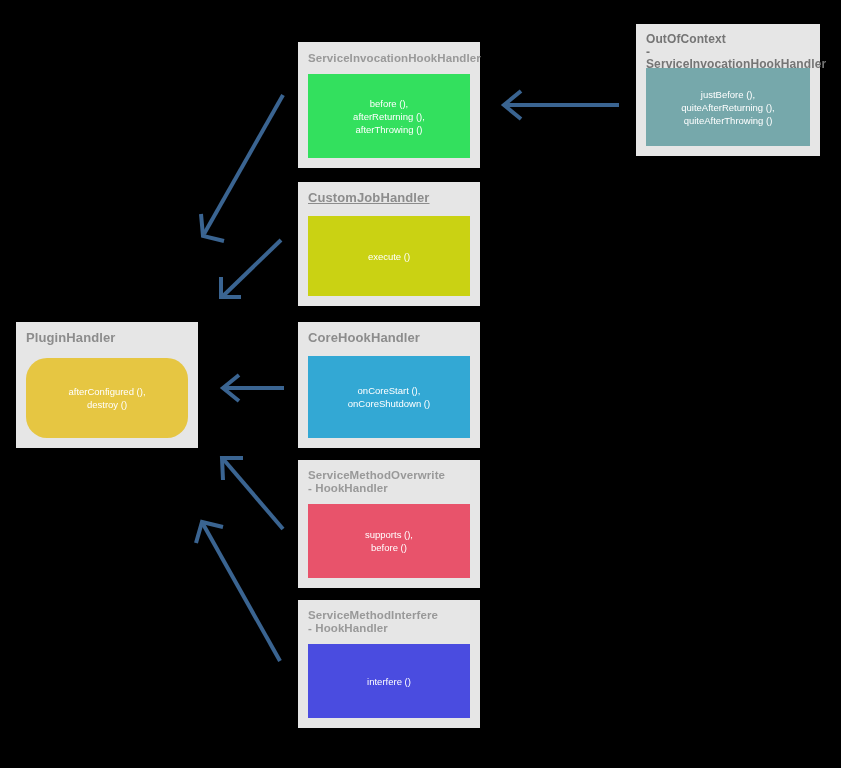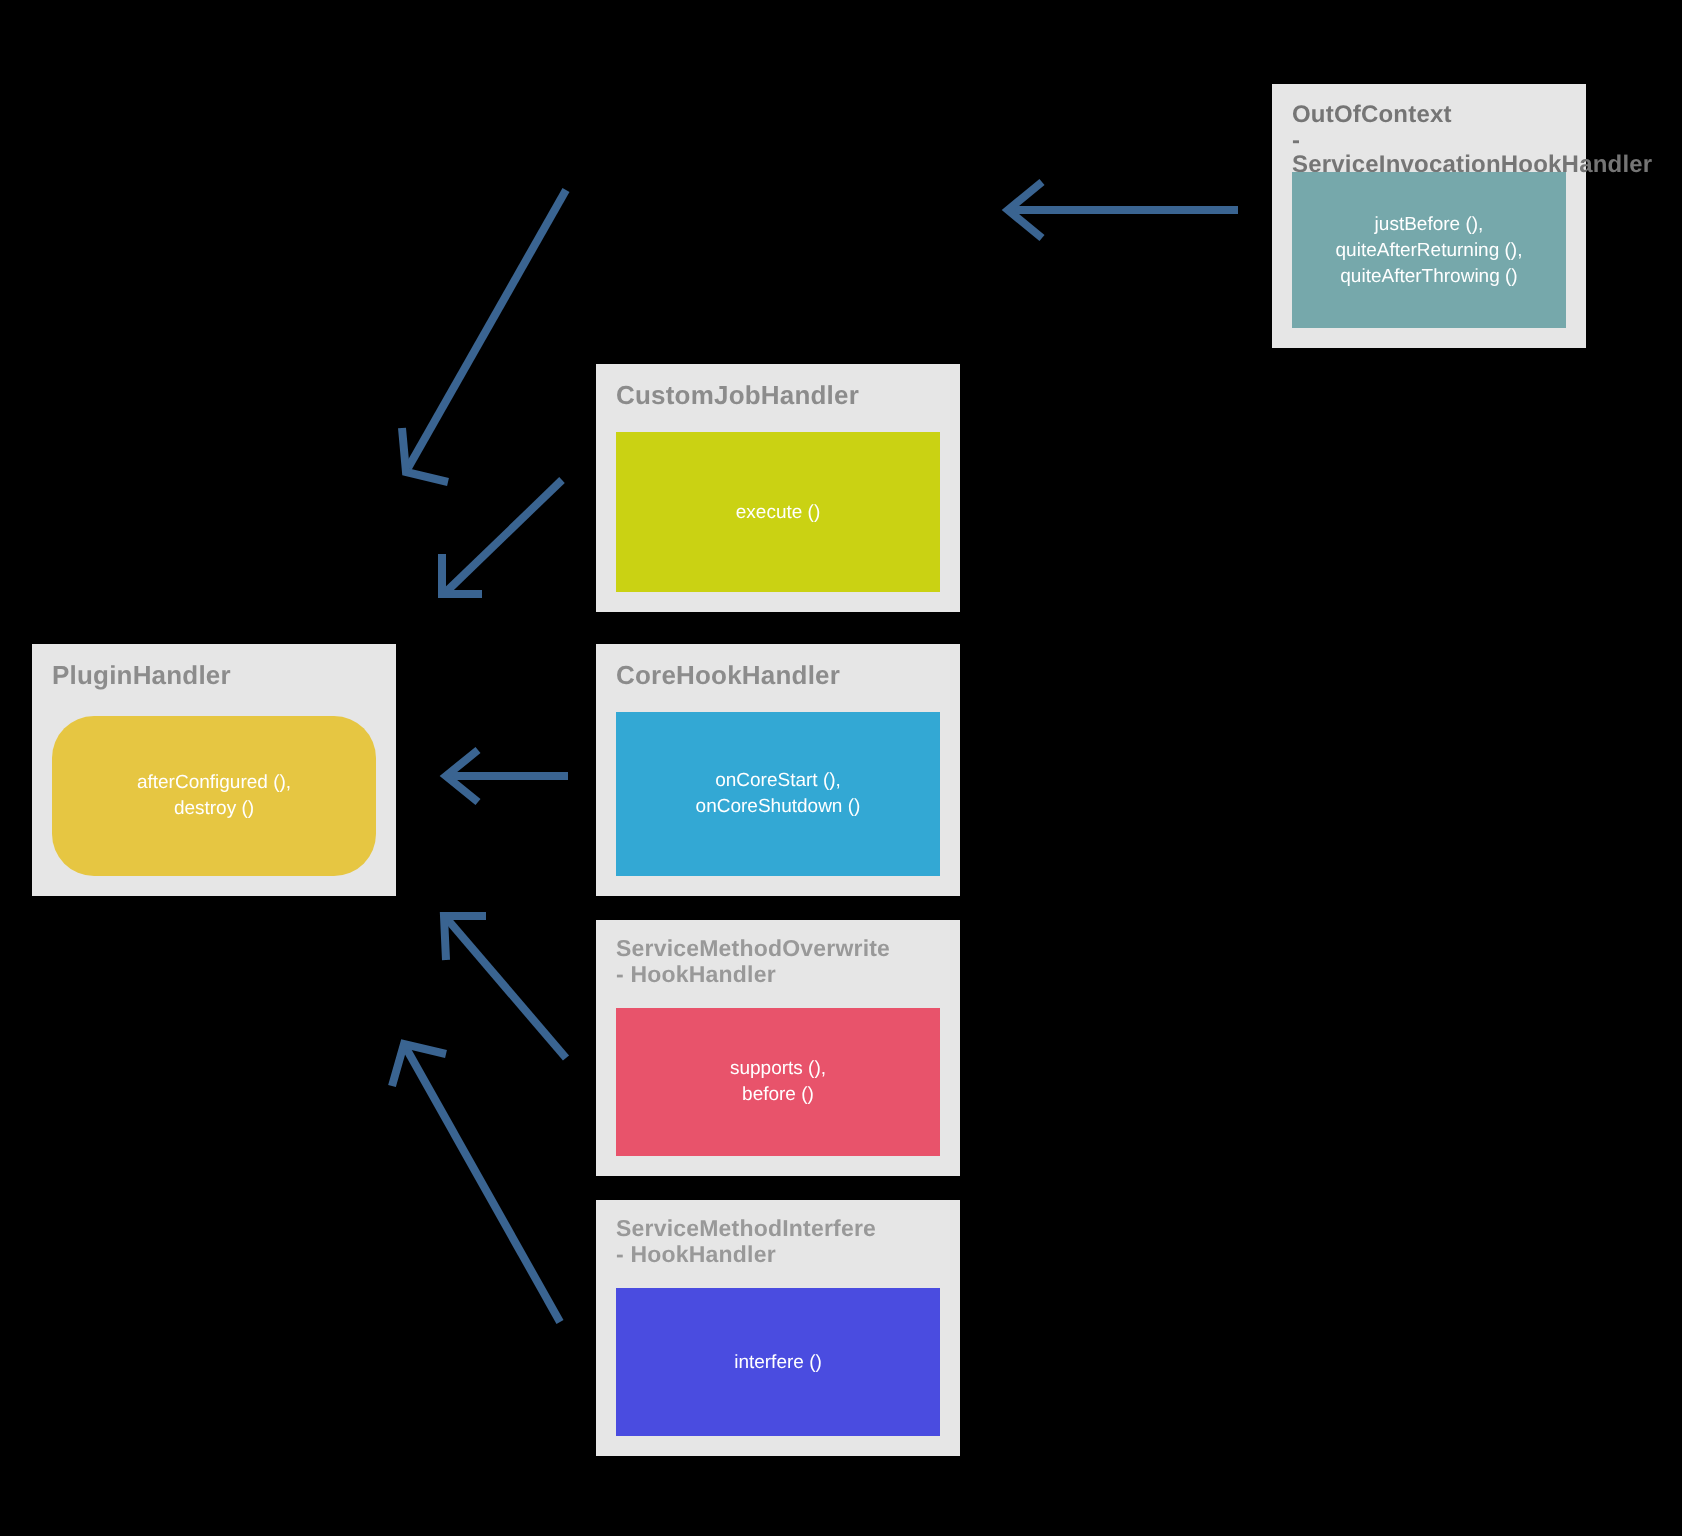--- a/index.html
+++ b/index.html
@@ -49,26 +49,26 @@
     color: #ffffff;
     font-size: 9.5px;
     line-height: 13px;
     white-space: pre-line;
   }
   
   #node-sihh      { left: 298px; top: 42px;  width: 182px; height: 126px; }
   #node-sihh .node-title { position:absolute; left: 10px; top: 10px; }
   #node-sihh .node-body  { top: 32px; bottom: 10px; background: #33e05e; }
 
-  #node-ooc       { left: 636px; top: 42px;  width: 157px; height: 132px; }
+  #node-ooc       { left: 636px; top: 24px;  width: 184px; height: 132px; }
   #node-ooc .node-title { position:absolute; left: 10px; top: 9px; }
   #node-ooc .node-body  { top: 44px; bottom: 10px; background: #76a8ab; }
 
   #node-cjh       { left: 298px; top: 182px; width: 182px; height: 124px; }
-  #node-cjh .node-title { position:absolute; left: 10px; top: 10px; }
+  #node-cjh .node-title { position:absolute; left: 10px; top: 10px; text-decoration: underline; }
   #node-cjh .node-body  { top: 34px; bottom: 10px; background: #cad213; }
 
   #node-ph        { left: 16px;  top: 322px; width: 182px; height: 126px; }
   #node-ph .node-title { position:absolute; left: 10px; top: 10px; }
   #node-ph .node-body  { top: 36px; bottom: 10px; background: #e6c642; }
 
   #node-chh       { left: 298px; top: 322px; width: 182px; height: 126px; }
   #node-chh .node-title { position:absolute; left: 10px; top: 10px; }
   #node-chh .node-body  { top: 34px; bottom: 10px; background: #33a8d4; }
 
@@ -122,20 +122,26 @@
       </g>
 
       <g>
         <line x1="280" y1="661" x2="203" y2="524"></line>
         <polyline points="196,543 202,522 223,527"></polyline>
       </g>
 
     </g>
   </svg>
 
+  <div class="node" id="node-sihh" style="background: rgb(230, 230, 230);">
+    <div class="node-title">ServiceInvocationHookHandler</div>
+    <div class="node-body" style="background: rgb(51, 224, 94);">before (),
+afterReturning (),
+afterThrowing ()</div>
+  </div>
 
   <div class="node" id="node-ooc" style="background: rgb(230, 230, 230);">
     <div class="node-title dark">OutOfContext
 - ServiceInvocationHookHandler</div>
     <div class="node-body" style="background: rgb(118, 168, 171);">justBefore (),
 quiteAfterReturning (),
 quiteAfterThrowing ()</div>
   </div>
 
   <div class="node" id="node-cjh" style="background: rgb(230, 230, 230);">

